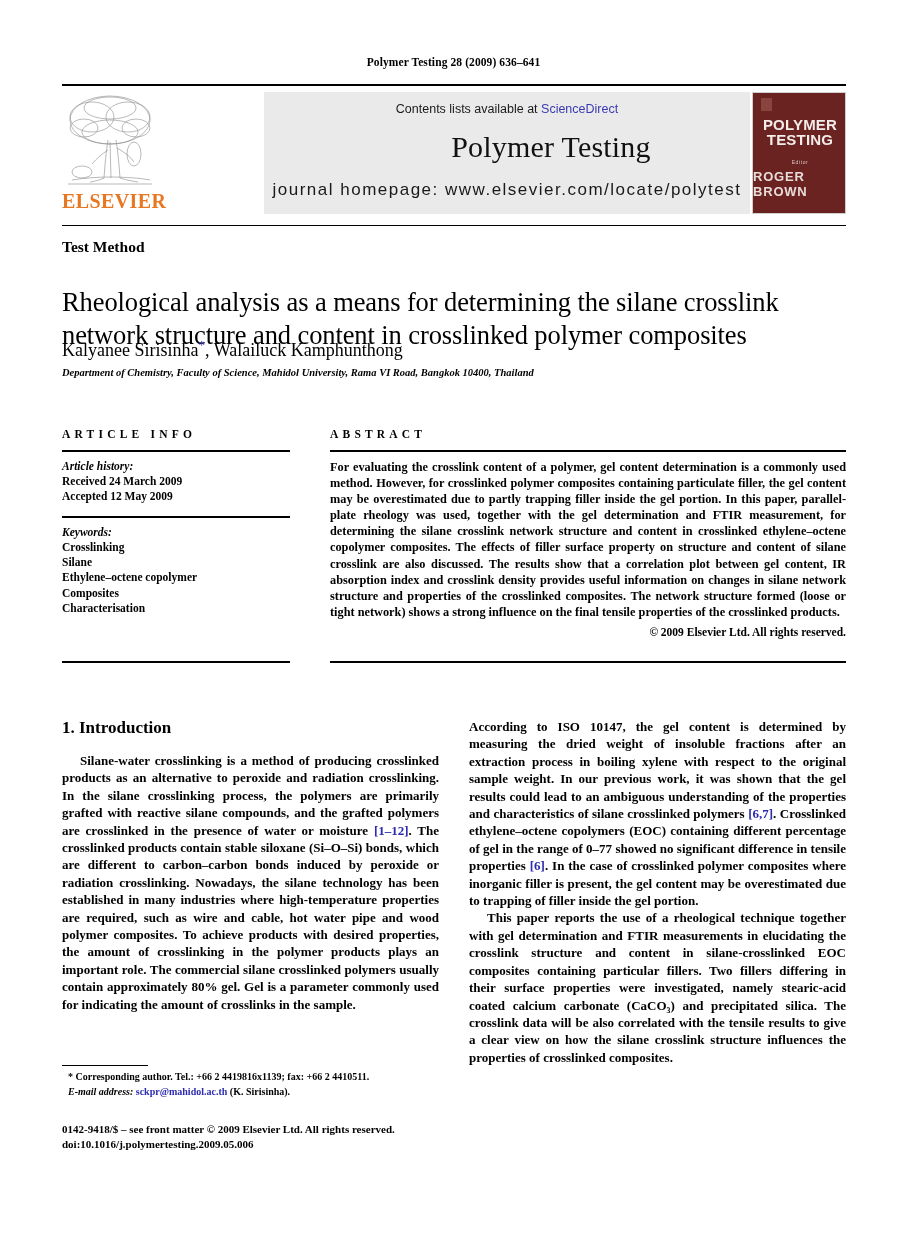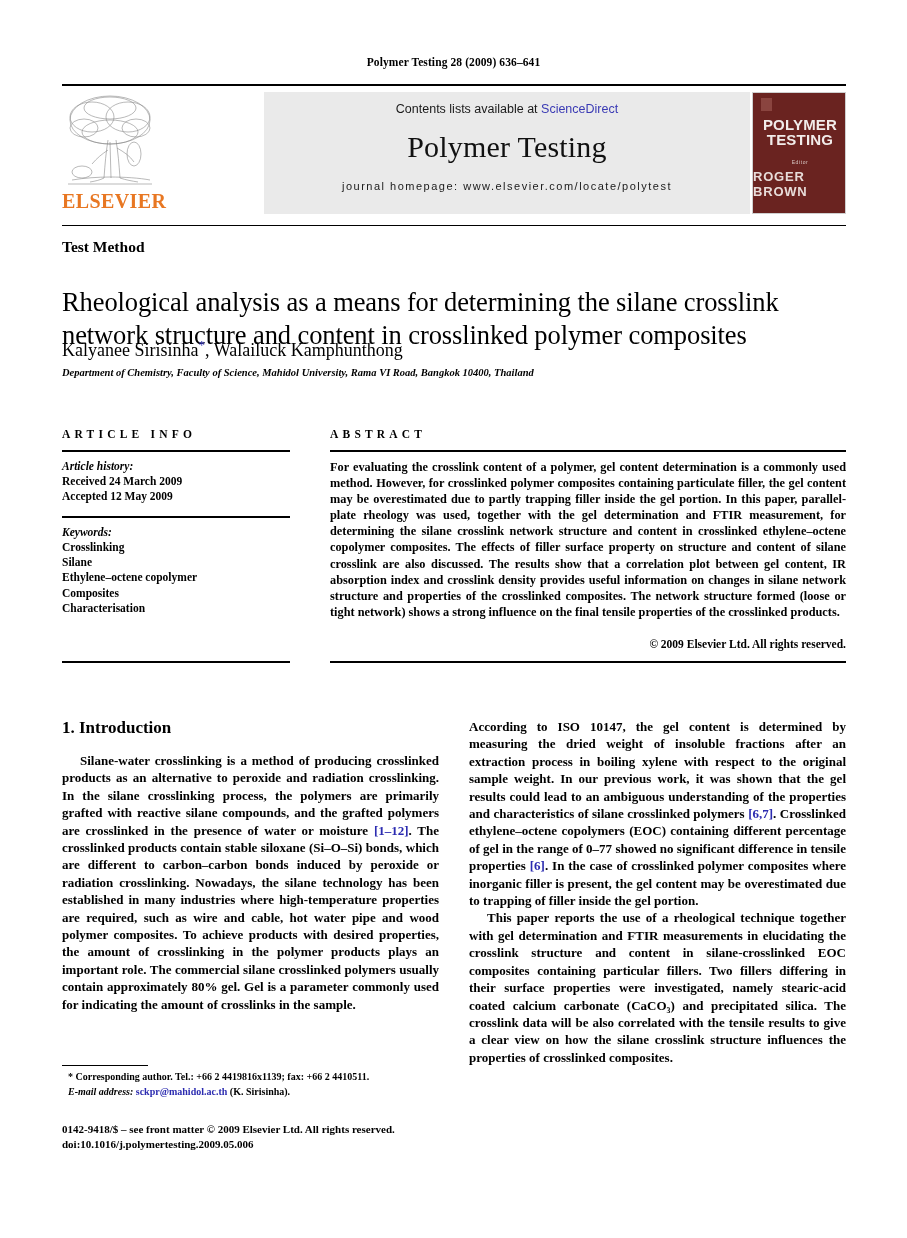--- a/index.html
+++ b/index.html
@@ -94,28 +94,29 @@
   }
   .banner .jtitle {
     position: absolute;
     left: 0; top: 38px;
     width: 486px;
     text-align: center;
     font-family: "Liberation Serif", serif;
     font-size: 30px;
     color: #111;
     letter-spacing: 0.2px;
+    padding-left: 44px;
   }
   .banner .homepage {
     position: absolute;
     left: 0; top: 88px;
     width: 486px;
     text-align: center;
     font-family: "Liberation Sans", sans-serif;
-    font-size: 11px;
+    font-size: 17px;
     letter-spacing: 1.5px;
     color: #1a1a1a;
   }
 
   .cover {
     position: absolute;
     left: 690px; top: 0px;
     width: 94px;
     height: 122px;
     background: #6a2320;
@@ -251,21 +252,21 @@
     font-size: 12.3px;
     line-height: 16.1px;
     text-align: justify;
     font-weight: bold;
     margin: 0;
   }
   .copyright {
     font-size: 11.5px;
     font-weight: bold;
     text-align: right;
-    margin-top: 18px;
+    margin-top: 6px;
   }
   .rule-absL {
     position: absolute;
     left: 62px; top: 661px;
     width: 228px; height: 2px;
     background: #000;
   }
   .rule-absR {
     position: absolute;
     left: 330px; top: 661px;

